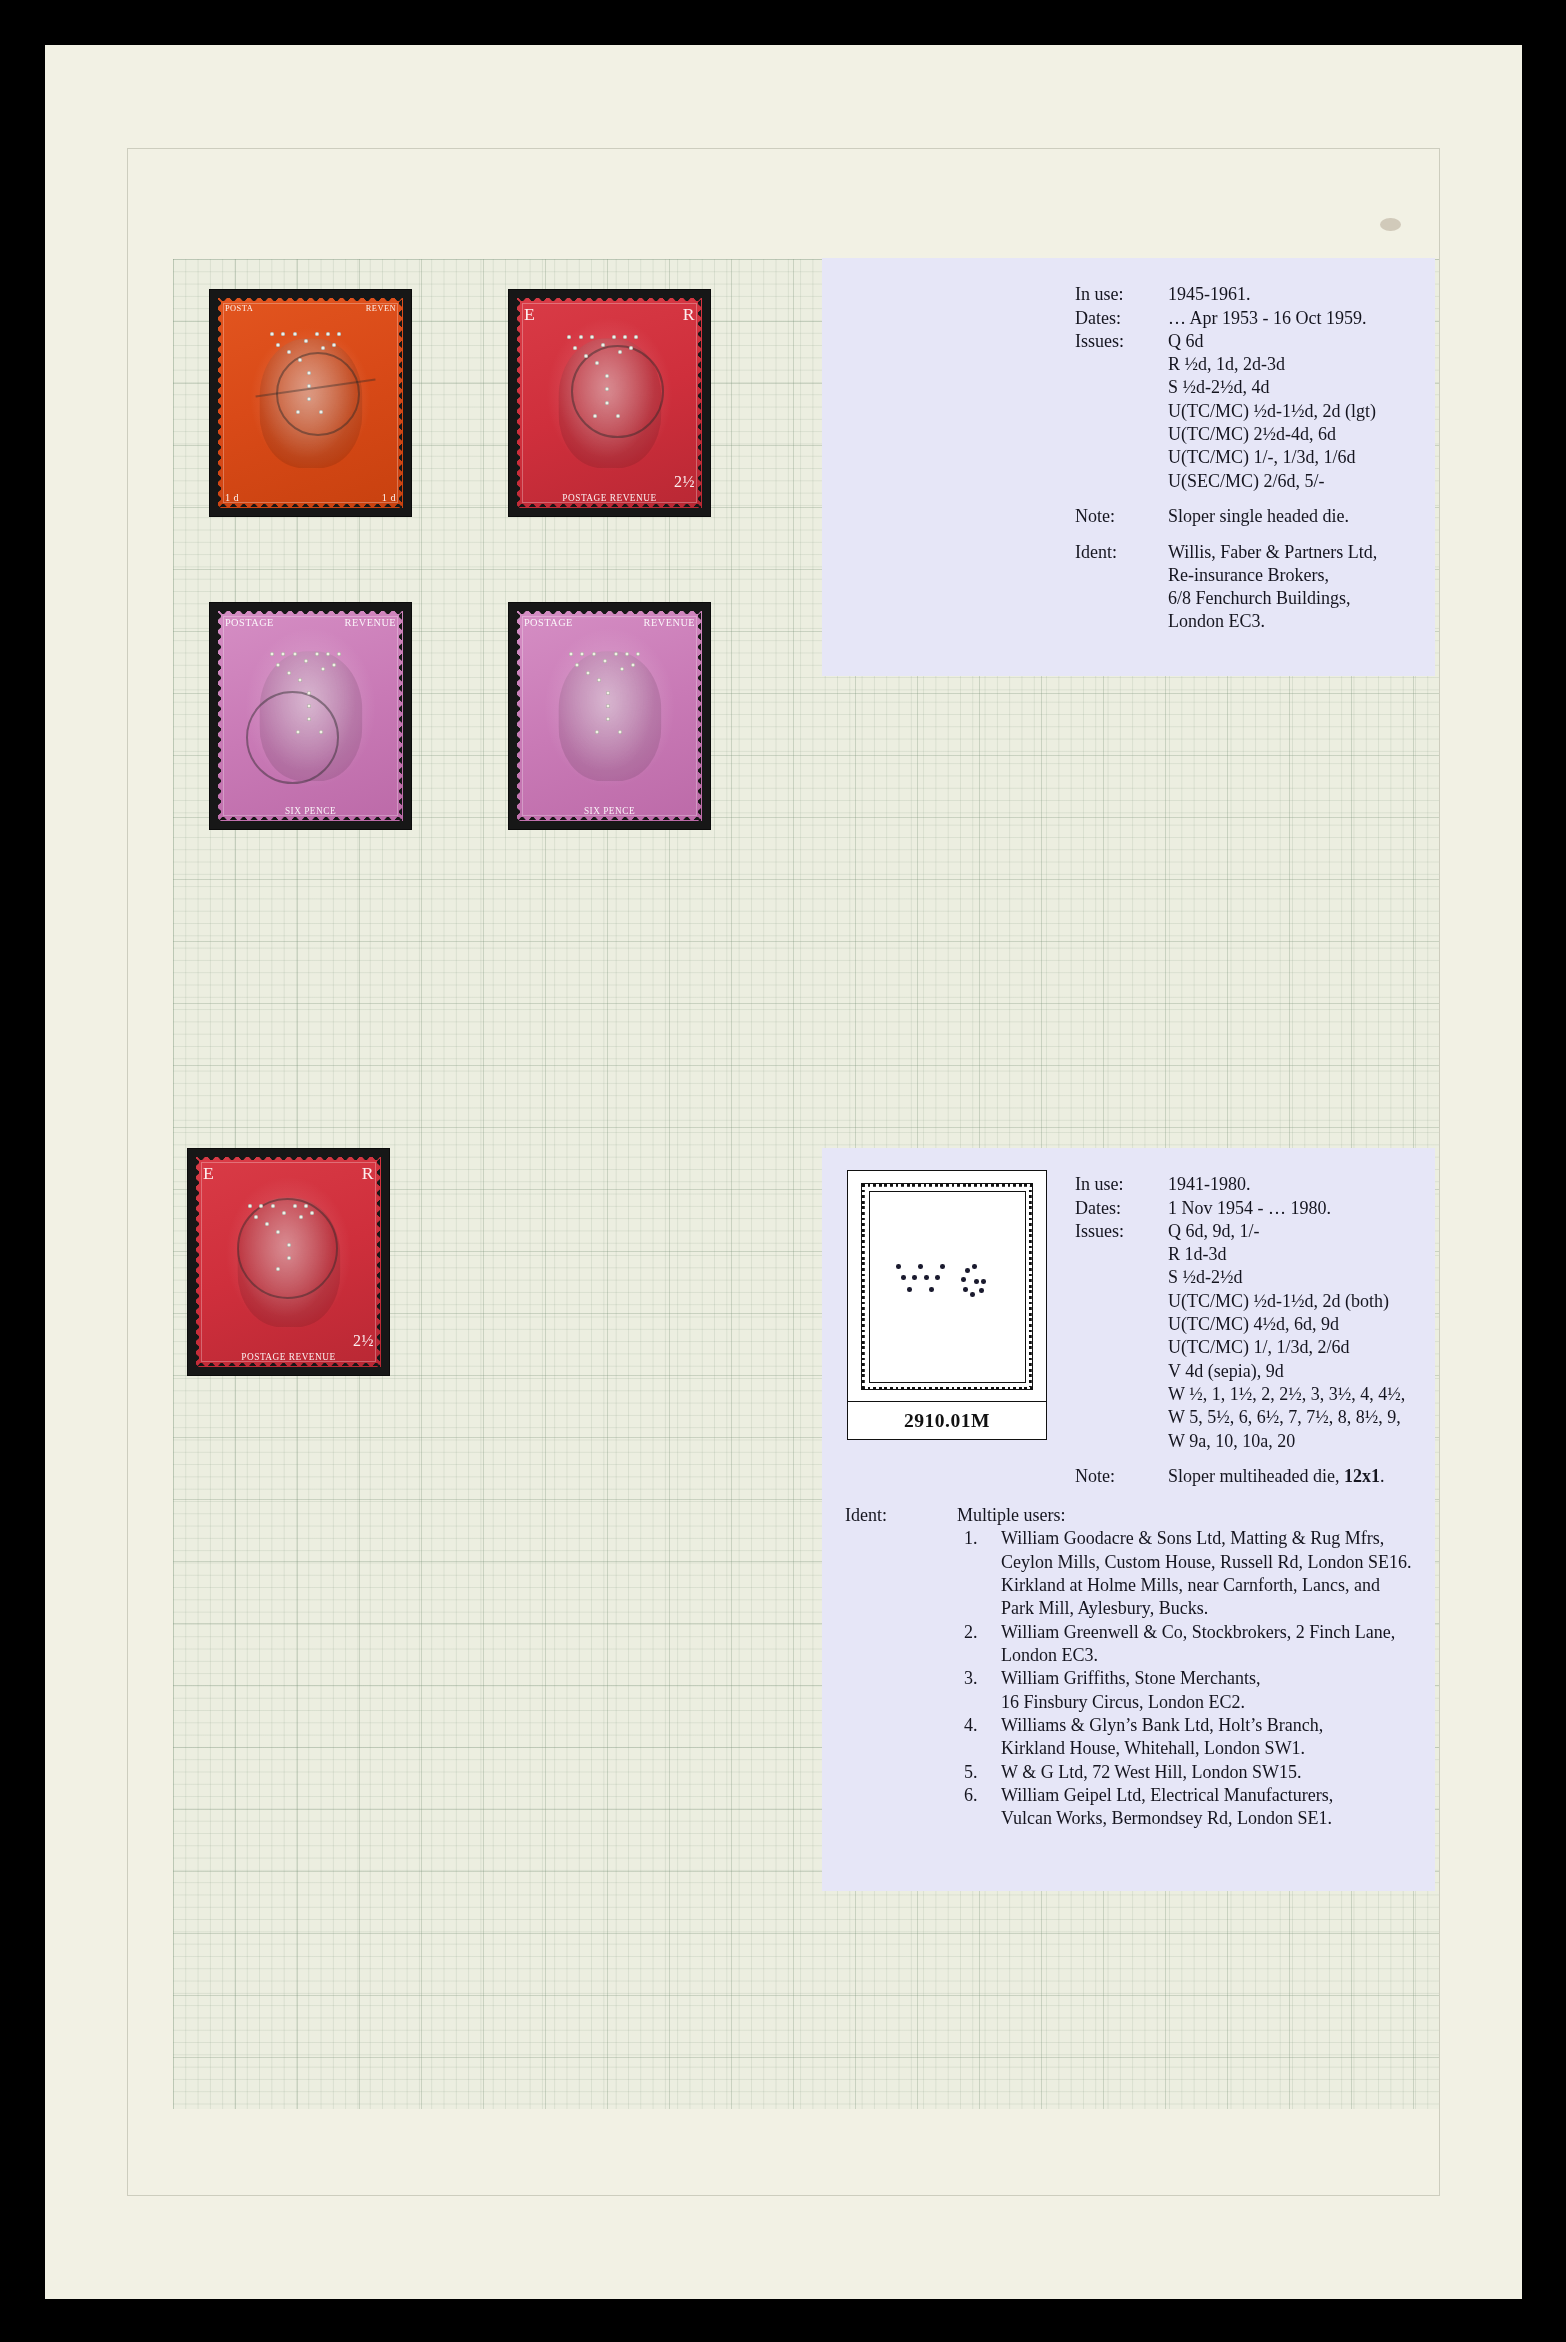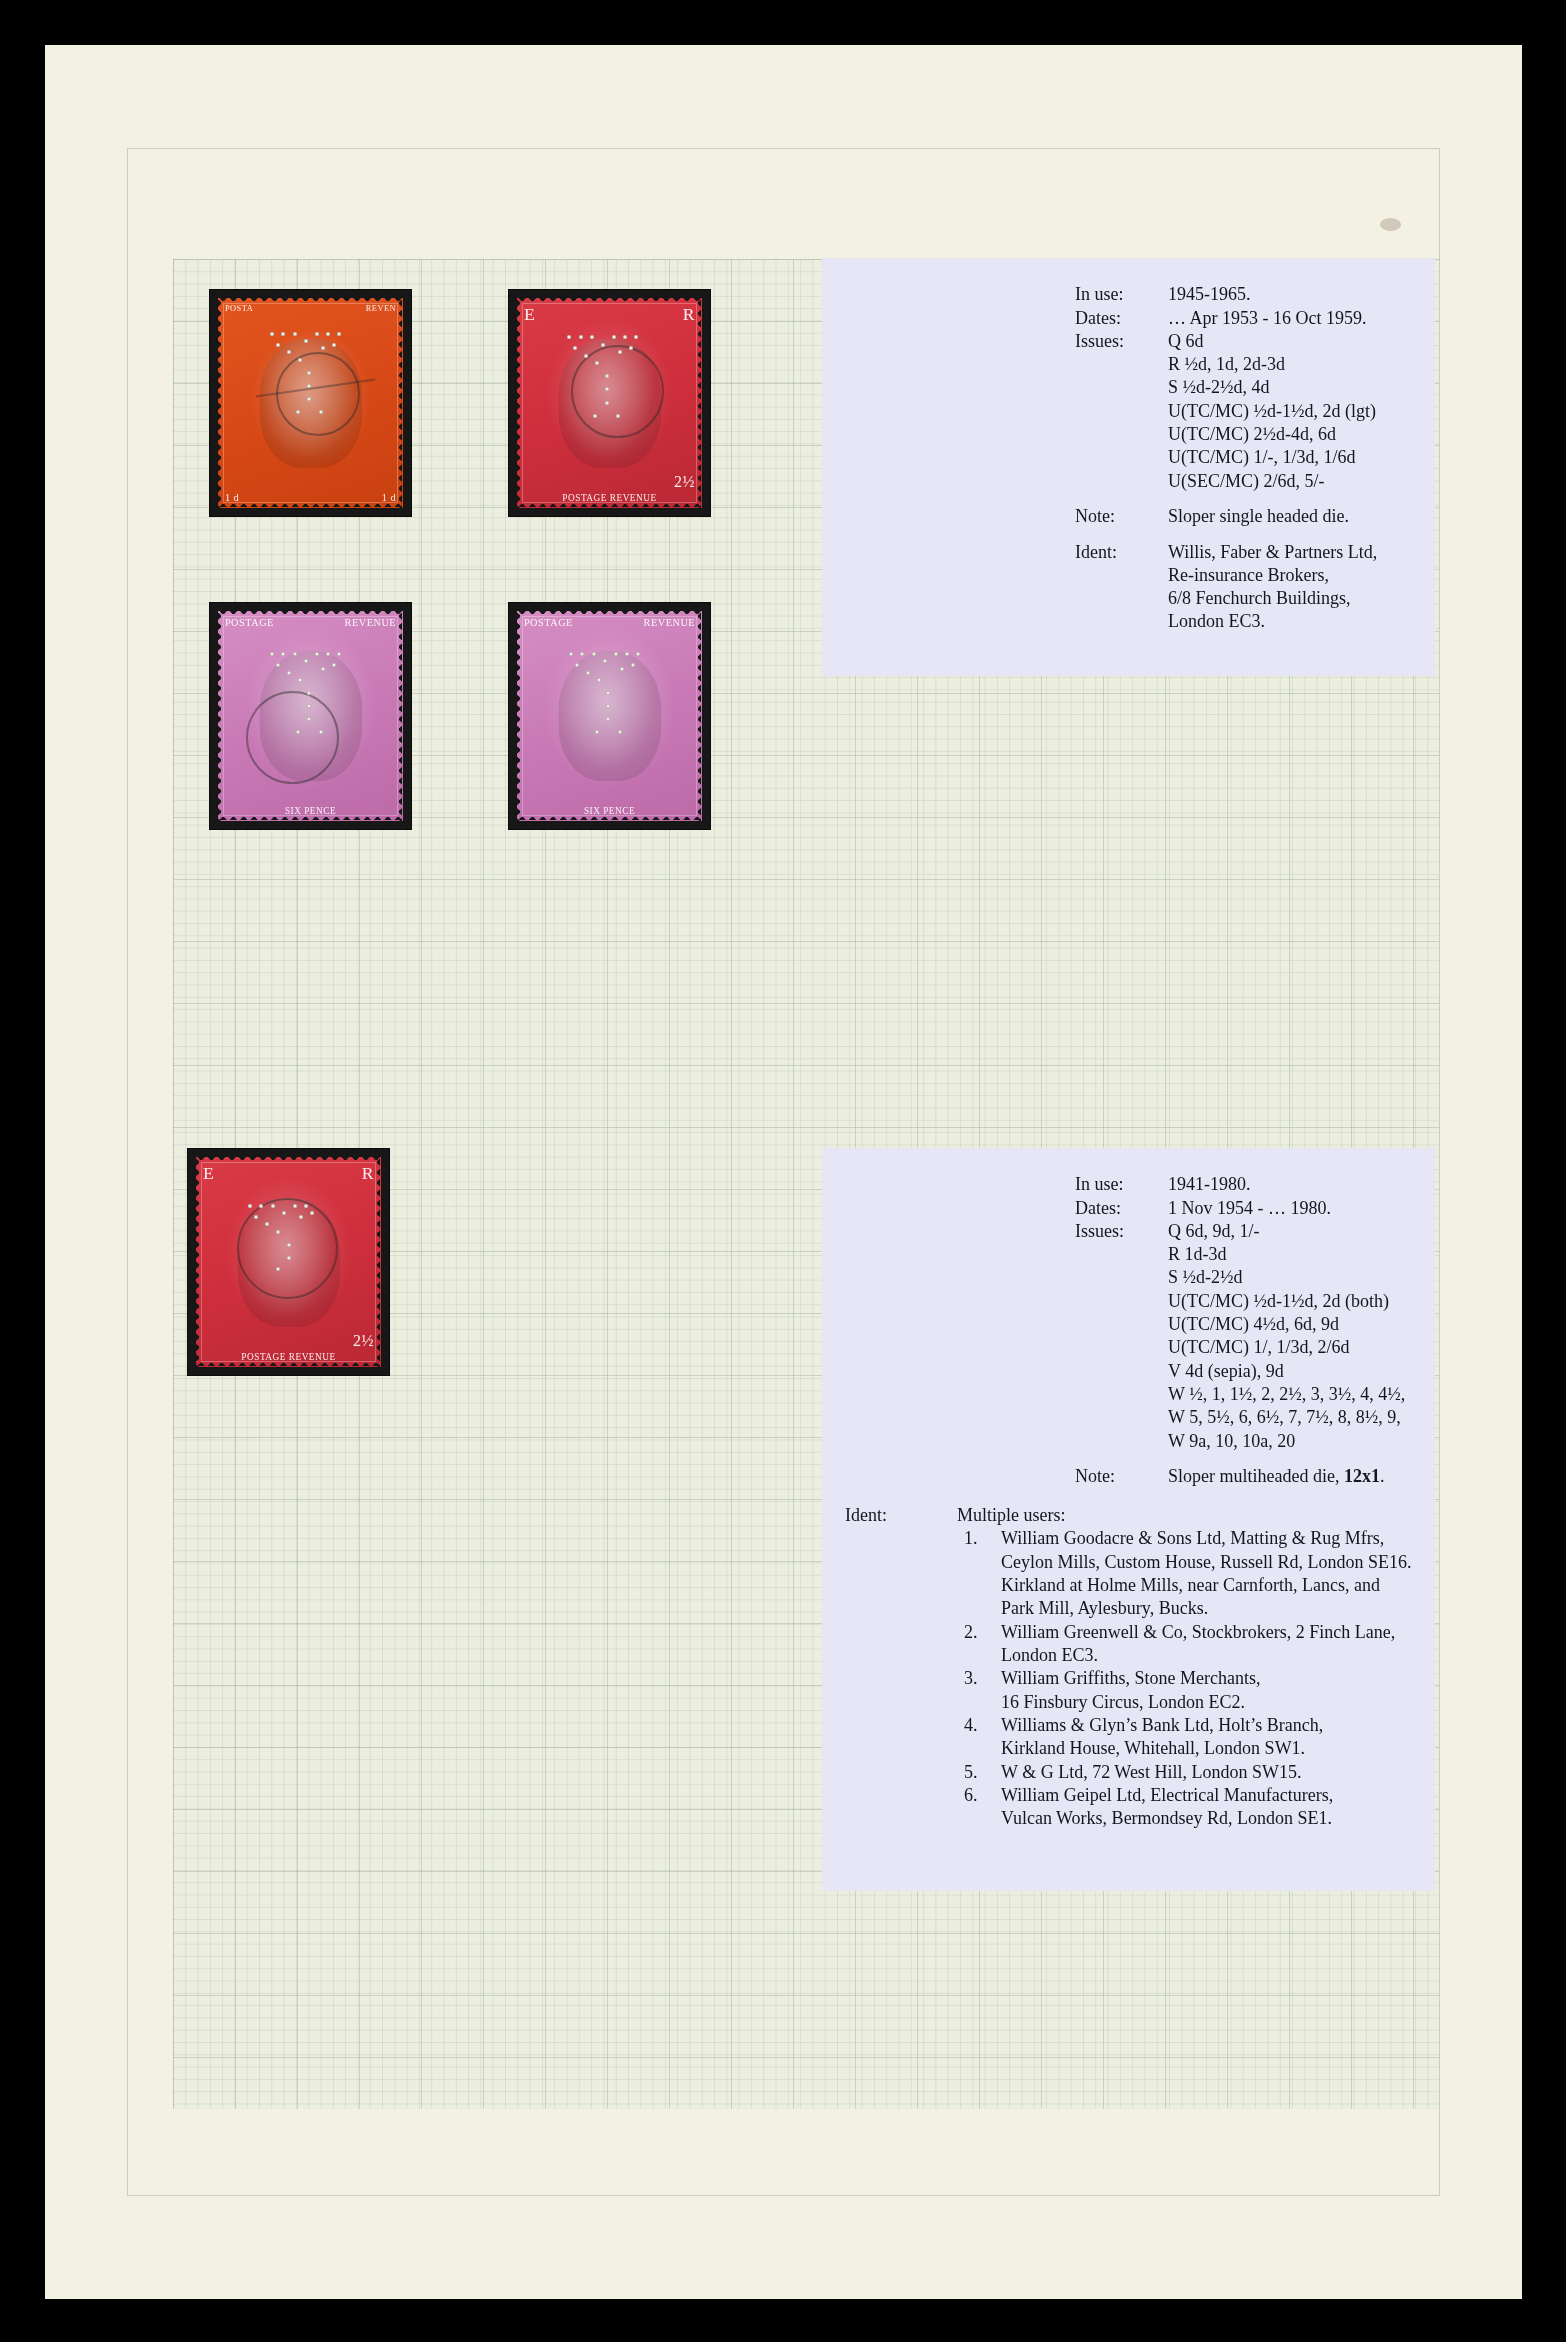--- a/index.html
+++ b/index.html
@@ -265,21 +265,21 @@
           <i style="left:80px;top:110px"></i>
       </div>
       <div class="perf"></div>
     </div>
   </div>
 
   <div class="card" style="left:777px;top:213px;width:613px;height:418px;">
 
 
     <div class="lbl" style="left:253px;top:24px;">In use:</div>
-    <div class="lbl" style="left:346px;top:24px;">1945-1965.</div>
+    <div class="lbl" style="left:346px;top:24px;">1945-1961.</div>
 
     <div class="lbl" style="left:253px;top:48px;">Dates:</div>
     <div class="lbl" style="left:346px;top:48px;">… Apr 1953 - 16 Oct 1959.</div>
 
     <div class="lbl" style="left:253px;top:71px;">Issues:</div>
     <div class="lbl" style="left:346px;top:71px;">Q 6d</div>
     <div class="lbl" style="left:346px;top:94px;">R ½d, 1d, 2d-3d</div>
     <div class="lbl" style="left:346px;top:117px;">S ½d-2½d, 4d</div>
     <div class="lbl" style="left:346px;top:141px;">U(TC/MC) ½d-1½d, 2d (lgt)</div>
     <div class="lbl" style="left:346px;top:164px;">U(TC/MC) 2½d-4d, 6d</div>
@@ -290,20 +290,47 @@
     <div class="lbl" style="left:346px;top:246px;">Sloper single headed die.</div>
 
     <div class="lbl" style="left:253px;top:282px;">Ident:</div>
     <div class="lbl" style="left:346px;top:282px;">Willis, Faber &amp; Partners Ltd,</div>
     <div class="lbl" style="left:346px;top:305px;">Re-insurance Brokers,</div>
     <div class="lbl" style="left:346px;top:328px;">6/8 Fenchurch Buildings,</div>
     <div class="lbl" style="left:346px;top:351px;">London EC3.</div>
   </div>
 
   <div class="card" style="left:777px;top:1103px;width:613px;height:743px;">
+    <div class="diebox" style="left:25px;top:22.4px;width:198px;height:268px;">
+      <div class="diestamp" style="bottom:49px;">
+        <div class="dieinner"></div>
+        <div class="diedots">
+
+          <i style="left:34px;top:80px"></i>
+            <i style="left:39px;top:91px"></i>
+            <i style="left:45px;top:103px"></i>
+          <i style="left:50px;top:91px"></i>
+            <i style="left:56px;top:80px"></i>
+            <i style="left:62px;top:91px"></i>
+          <i style="left:67px;top:103px"></i>
+            <i style="left:73px;top:91px"></i>
+            <i style="left:78px;top:80px"></i>
+
+          <i style="left:110px;top:80px"></i>
+            <i style="left:103px;top:84px"></i>
+            <i style="left:99px;top:93px"></i>
+          <i style="left:101px;top:103px"></i>
+            <i style="left:108px;top:108px"></i>
+            <i style="left:117px;top:104px"></i>
+          <i style="left:119px;top:95px"></i>
+            <i style="left:112px;top:95px"></i>
+        </div>
+      </div>
+      <div class="dielabel">2910.01M</div>
+    </div>
 
     <div class="lbl" style="left:253px;top:24px;">In use:</div>
     <div class="lbl" style="left:346px;top:24px;">1941-1980.</div>
 
     <div class="lbl" style="left:253px;top:48px;">Dates:</div>
     <div class="lbl" style="left:346px;top:48px;">1 Nov 1954 - … 1980.</div>
 
     <div class="lbl" style="left:253px;top:71px;">Issues:</div>
     <div class="lbl" style="left:346px;top:71px;">Q 6d, 9d, 1/-</div>
     <div class="lbl" style="left:346px;top:94px;">R 1d-3d</div>

